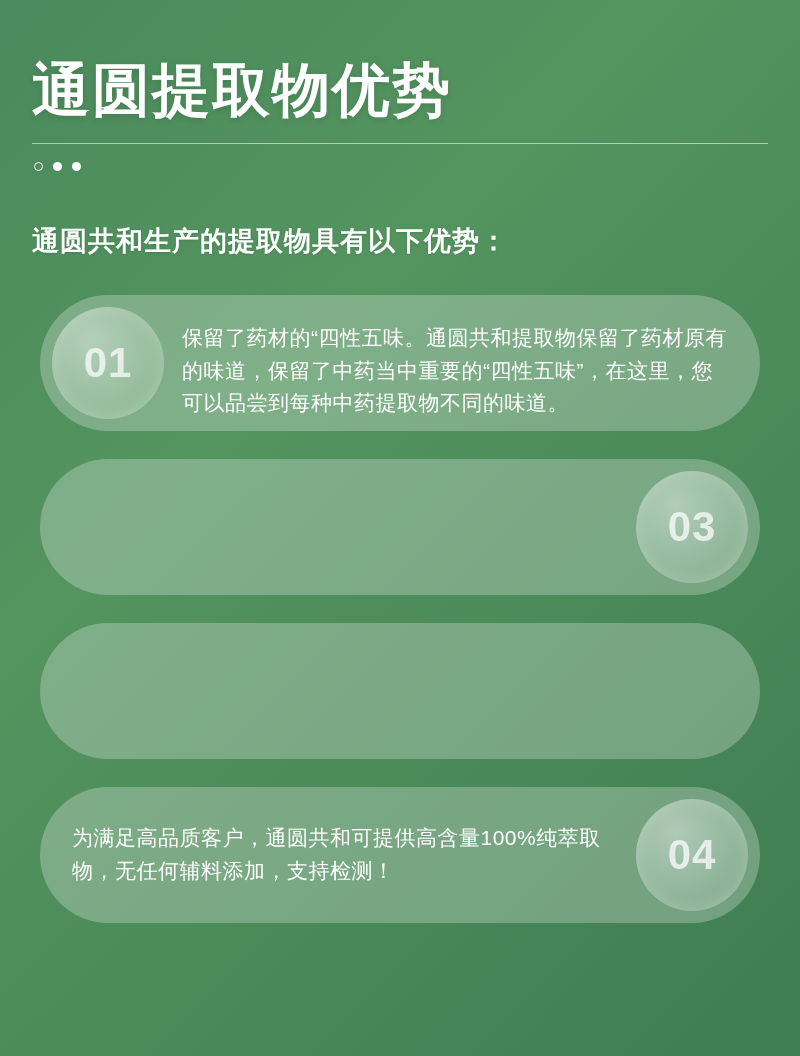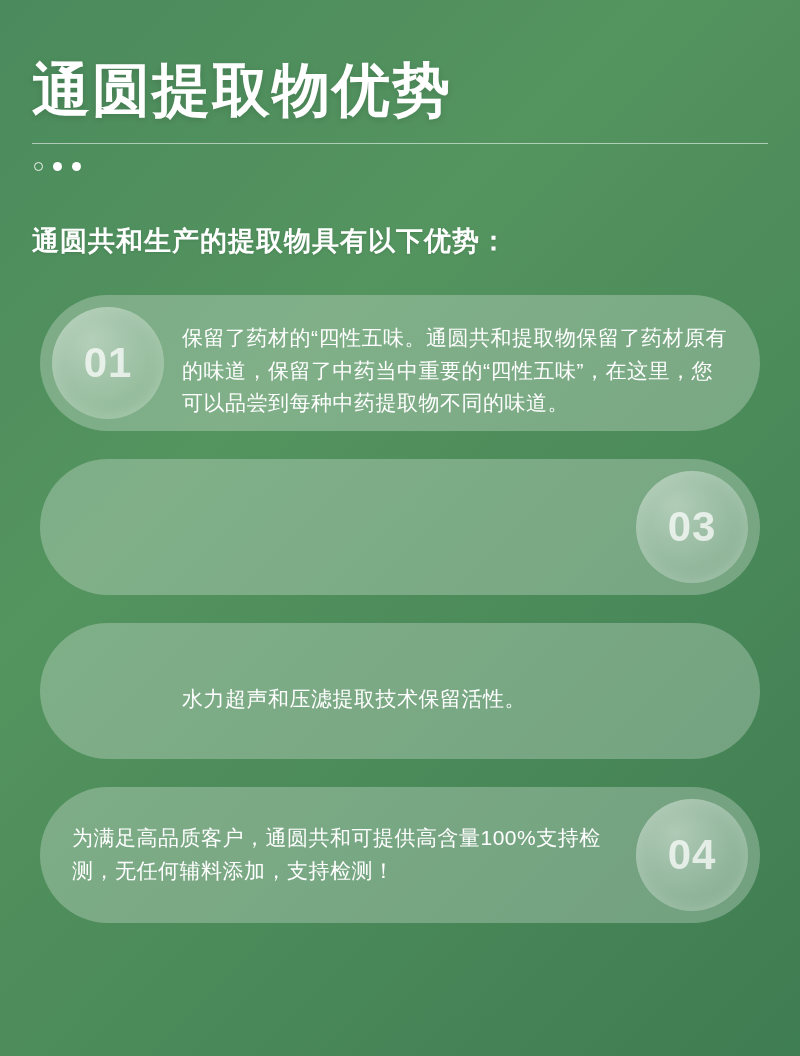--- a/index.html
+++ b/index.html
@@ -173,23 +173,22 @@
     <div class="item badge-left tall">
       <div class="badge left">01</div>
       <div class="item-text">保留了药材的“四性五味。通圆共和提取物保留了药材原有的味道，保留了中药当中重要的“四性五味”，在这里，您可以品尝到每种中药提取物不同的味道。</div>
     </div>
 
     <div class="item badge-right">
       <div class="badge right">03</div>
     </div>
 
     <div class="item badge-left">
-      <div class="item-text">水力超声和压滤提取技术保留活性。</div>
     </div>
 
     <div class="item badge-right">
       <div class="badge right">04</div>
-      <div class="item-text">为满足高品质客户，通圆共和可提供高含量100%支持检测，无任何辅料添加，支持检测！</div>
+      <div class="item-text">为满足高品质客户，通圆共和可提供高含量100%纯萃取物，无任何辅料添加，支持检测！</div>
     </div>
 
   </div>
 
 </div>
 
 </body></html>

